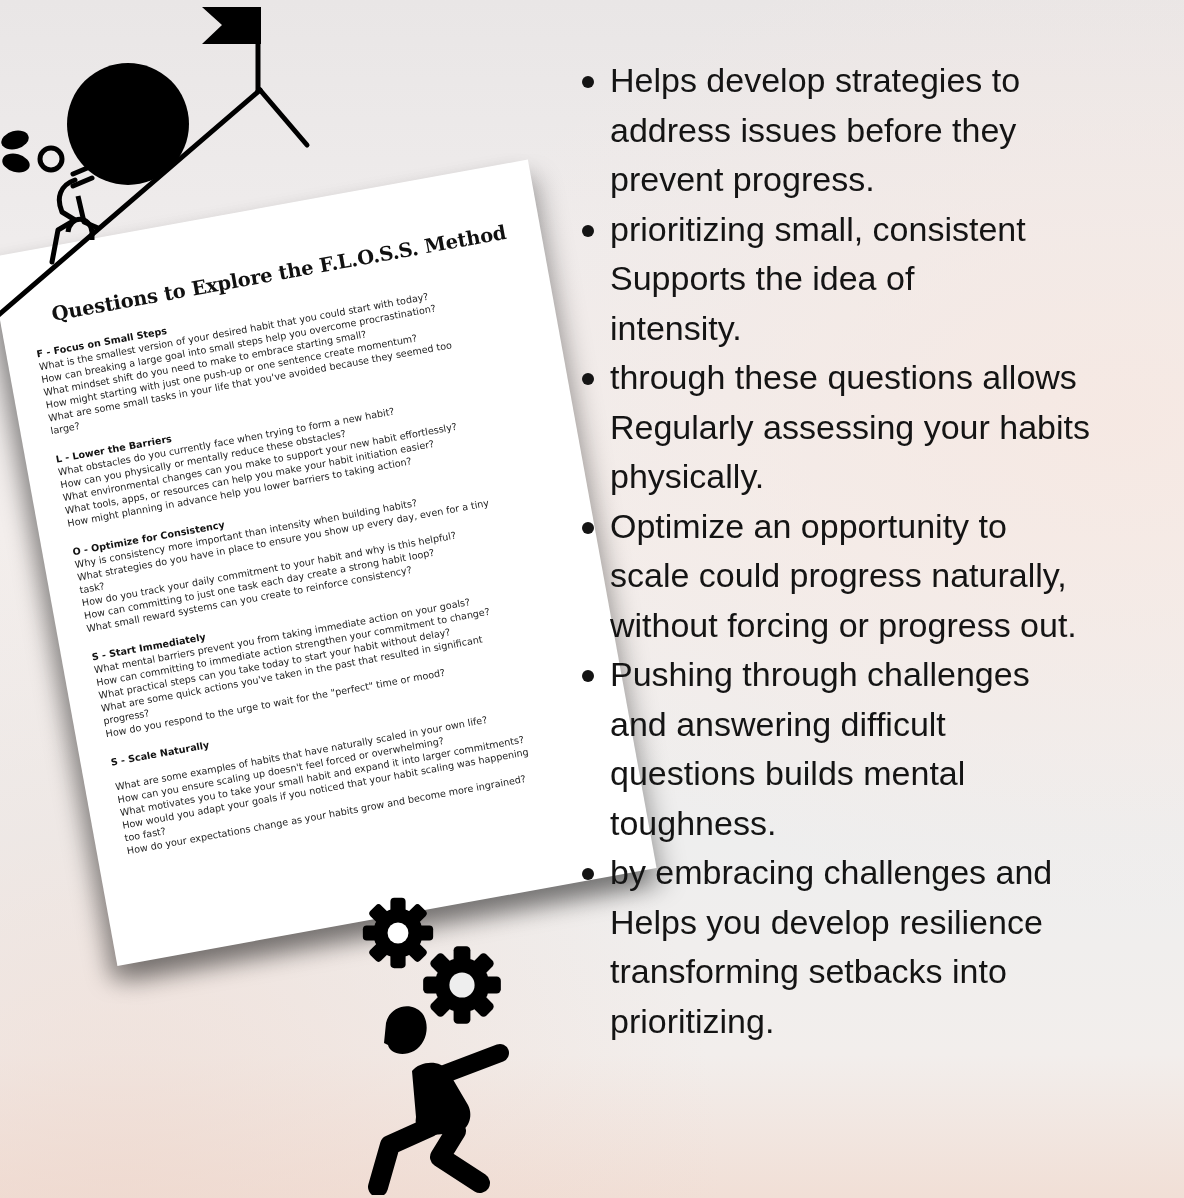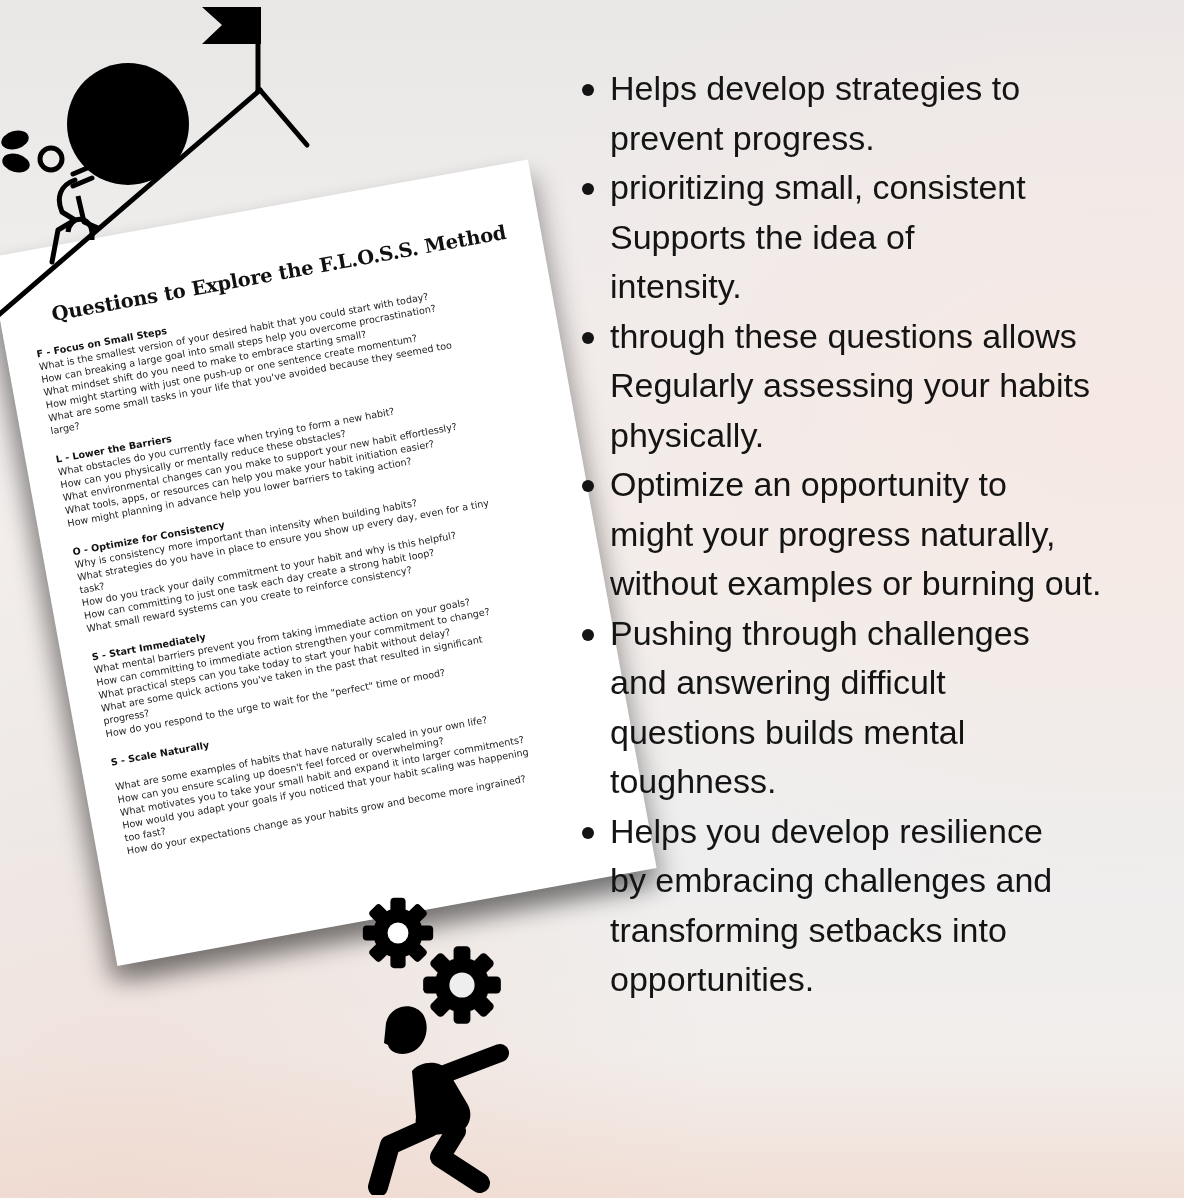--- a/index.html
+++ b/index.html
@@ -34,21 +34,21 @@
       line-height: 13px; white-space: nowrap;
     }
     .doc-q {
       font-family: "DejaVu Sans", sans-serif; font-size: 9.6px; color: #222; line-height: 13px;
       white-space: nowrap;
     }
     .doc-spacer { height: 12px; }
 
     
     .bullets {
-      position: absolute; left: 578px; top: 64px; width: 590px;
+      position: absolute; left: 578px; top: 56px; width: 590px;
       margin: 0; padding: 0; list-style: none;
     }
     .bullet {
       position: relative; padding-left: 32px;
       font-family: "Liberation Sans", sans-serif; font-size: 34px; line-height: 49.5px; color: #141414;
     }
     .bullet-dot {
       position: absolute; left: 4px; top: 20px; width: 12px; height: 12px; border-radius: 50%;
       background: #141414;
     }
@@ -136,53 +136,54 @@
   <path d="M73,174 L92,166 M73,186 L92,178" stroke="#000" stroke-width="5" stroke-linecap="round"></path>
   <path d="M75,180 C60,185 56,198 62,212 L75,220 L58,230 L52,262" fill="none" stroke="#000" stroke-width="5" stroke-linejoin="round" stroke-linecap="round"></path>
   <path d="M78,196 L84,222 L98,228" fill="none" stroke="#000" stroke-width="5" stroke-linejoin="round"></path>
   <path d="M68,232 C70,215 90,215 92,232 L92,240" fill="none" stroke="#000" stroke-width="5"></path>
 </svg>
 
 <ul class="bullets">
   <li class="bullet">
     <span class="bullet-dot"></span>
     <span class="bullet-text">Helps develop strategies to</span>
+    <span class="bullet-text">address issues before they</span>
     <span class="bullet-text">prevent progress.</span>
   </li>
   <li class="bullet">
     <span class="bullet-dot"></span>
     <span class="bullet-text">prioritizing small, consistent</span>
     <span class="bullet-text">Supports the idea of</span>
     <span class="bullet-text">intensity.</span>
   </li>
   <li class="bullet">
     <span class="bullet-dot"></span>
     <span class="bullet-text">through these questions allows</span>
     <span class="bullet-text">Regularly assessing your habits</span>
     <span class="bullet-text">physically.</span>
   </li>
   <li class="bullet">
     <span class="bullet-dot"></span>
     <span class="bullet-text"> Optimize an opportunity to</span>
-    <span class="bullet-text">might your progress naturally,</span>
-    <span class="bullet-text">without examples or burning out.</span>
+    <span class="bullet-text">scale could progress naturally,</span>
+    <span class="bullet-text">without forcing or progress out.</span>
   </li>
   <li class="bullet">
     <span class="bullet-dot"></span>
     <span class="bullet-text">Pushing through challenges</span>
     <span class="bullet-text">and answering difficult</span>
     <span class="bullet-text">questions builds mental</span>
     <span class="bullet-text">toughness.</span>
   </li>
   <li class="bullet">
     <span class="bullet-dot"></span>
+    <span class="bullet-text">by embracing challenges and</span>
     <span class="bullet-text">Helps you develop resilience</span>
-    <span class="bullet-text">by embracing challenges and</span>
     <span class="bullet-text">transforming setbacks into</span>
-    <span class="bullet-text">opportunities.</span>
+    <span class="bullet-text">prioritizing.</span>
   </li>
 </ul>
 
 <svg class="icon" style="left:350px;top:895px" width="190" height="300" viewBox="0 0 190 300">
   <defs>
     <g id="gear">
       <circle cx="0" cy="0" r="26" fill="#000"></circle>
       <g fill="#000">
         <rect x="-8" y="-37" width="16" height="16" rx="4"></rect>
         <rect x="-8" y="21" width="16" height="16" rx="4"></rect>

